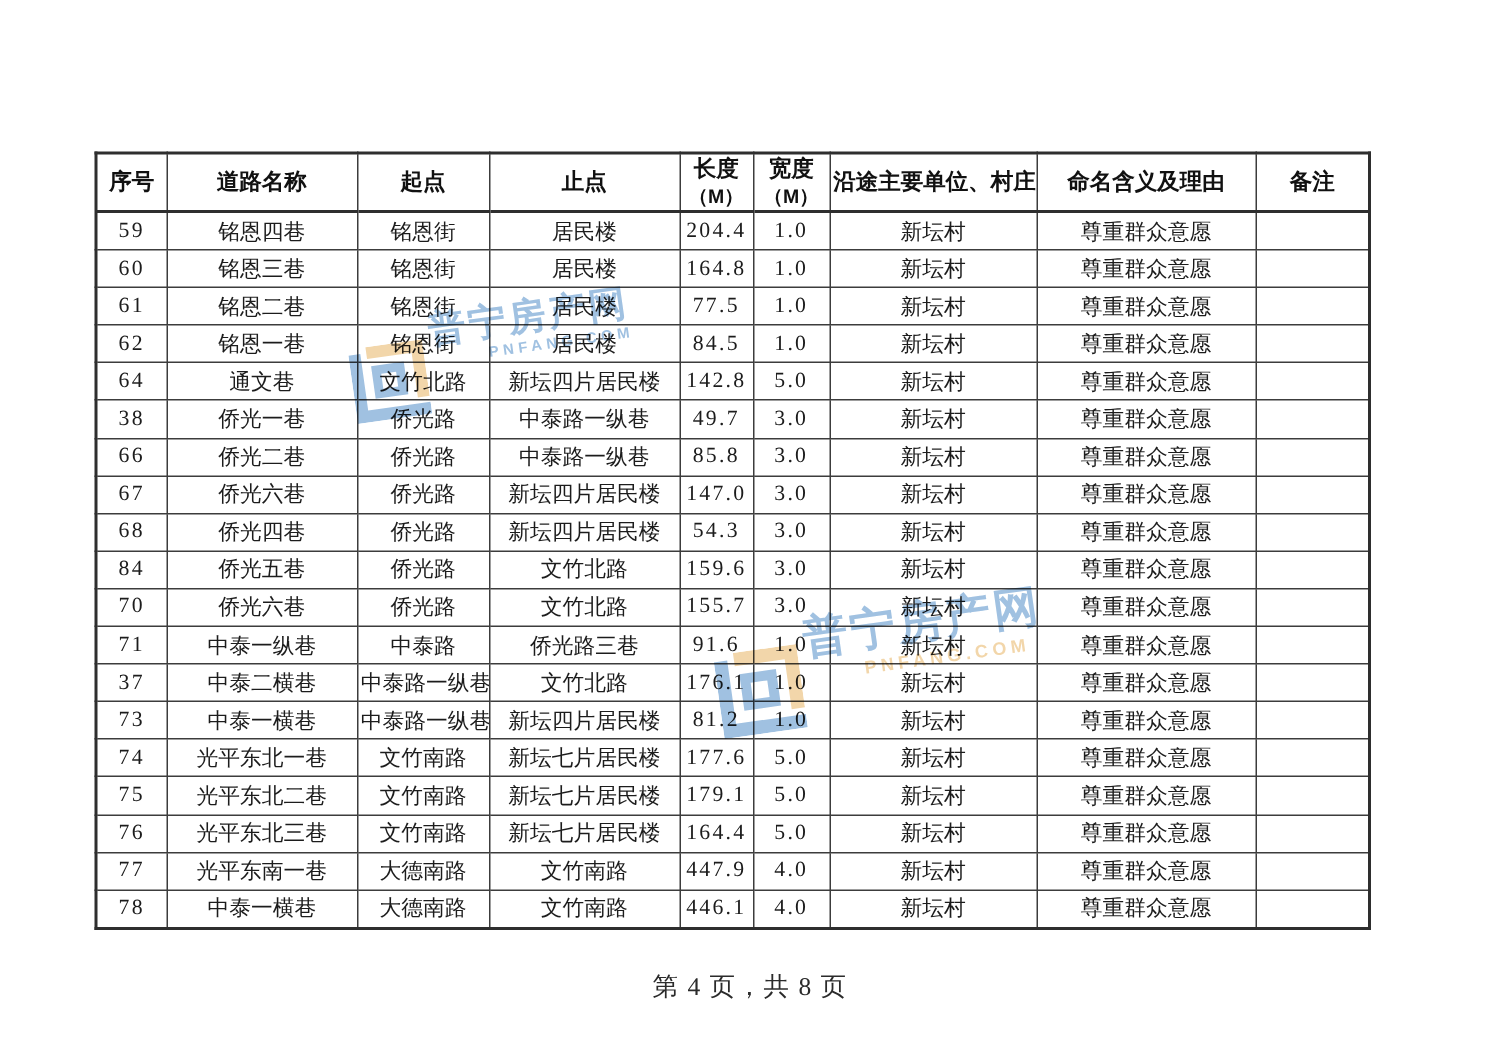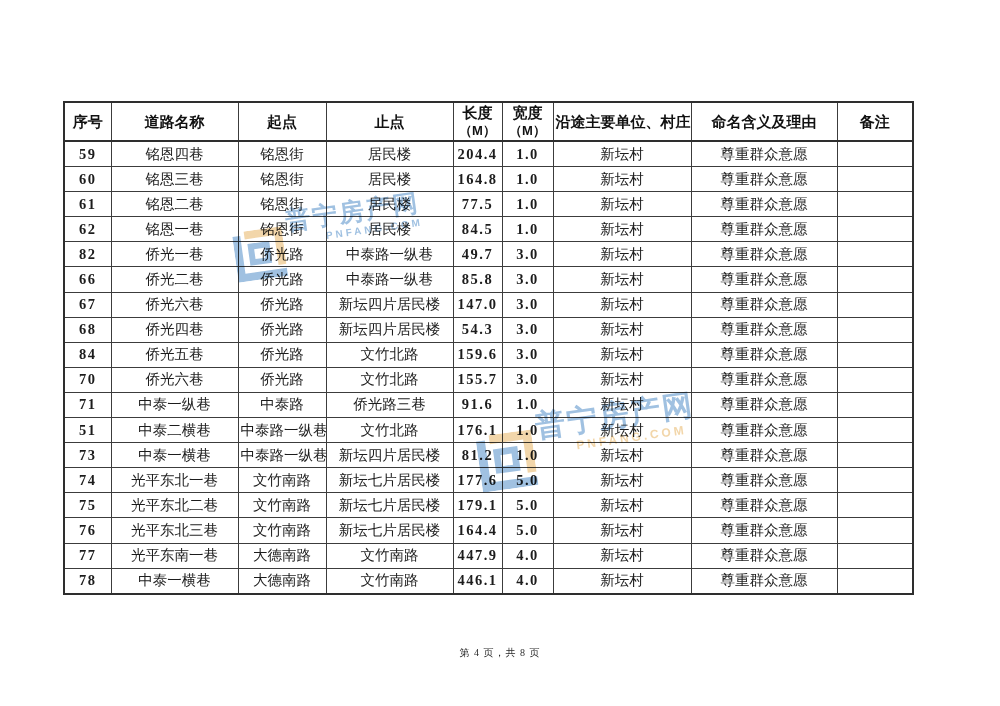--- a/index.html
+++ b/index.html
@@ -38,29 +38,29 @@
     font-size: 15px;
     color: #111;
     line-height: 1.15;
     border-bottom: 2px solid #2e2e2e;
   }
   table.road-table tbody td {
     height: 24.1px;
     font-size: 14.5px;
     color: #1c1c1c;
   }
-  td.num { letter-spacing: 1.5px; font-size: 14px; font-weight: bold; }
+  td.num { letter-spacing: 1.5px; font-size: 14px; }
   th .sub { font-size: 13px; font-weight: bold; }
 
   .footer {
     position: absolute;
     left: 0; top: 646px;
     width: 1000px;
     text-align: center;
-    font-size: 10px;
+    font-size: 17px;
     color: #2b2b2b;
     letter-spacing: 1px;
   }
 
   
   .watermark {
     position: absolute;
     display: flex;
     align-items: flex-start;
     pointer-events: none;
@@ -166,21 +166,32 @@
           <td>铭恩一巷</td>
           <td>铭恩街</td>
           <td>居民楼</td>
           <td class="num">84.5</td>
           <td class="num">1.0</td>
           <td>新坛村</td>
           <td>尊重群众意愿</td>
           <td></td>
         </tr>
         <tr>
-          <td class="num">82</td>
+          <td class="num">64</td>
+          <td>通文巷</td>
+          <td>文竹北路</td>
+          <td>新坛四片居民楼</td>
+          <td class="num">142.8</td>
+          <td class="num">5.0</td>
+          <td>新坛村</td>
+          <td>尊重群众意愿</td>
+          <td></td>
+        </tr>
+        <tr>
+          <td class="num">38</td>
           <td>侨光一巷</td>
           <td>侨光路</td>
           <td>中泰路一纵巷</td>
           <td class="num">49.7</td>
           <td class="num">3.0</td>
           <td>新坛村</td>
           <td>尊重群众意愿</td>
           <td></td>
         </tr>
         <tr>
@@ -243,21 +254,21 @@
           <td>中泰一纵巷</td>
           <td>中泰路</td>
           <td>侨光路三巷</td>
           <td class="num">91.6</td>
           <td class="num">1.0</td>
           <td>新坛村</td>
           <td>尊重群众意愿</td>
           <td></td>
         </tr>
         <tr>
-          <td class="num">51</td>
+          <td class="num">37</td>
           <td>中泰二横巷</td>
           <td>中泰路一纵巷</td>
           <td>文竹北路</td>
           <td class="num">176.1</td>
           <td class="num">1.0</td>
           <td>新坛村</td>
           <td>尊重群众意愿</td>
           <td></td>
         </tr>
         <tr>

